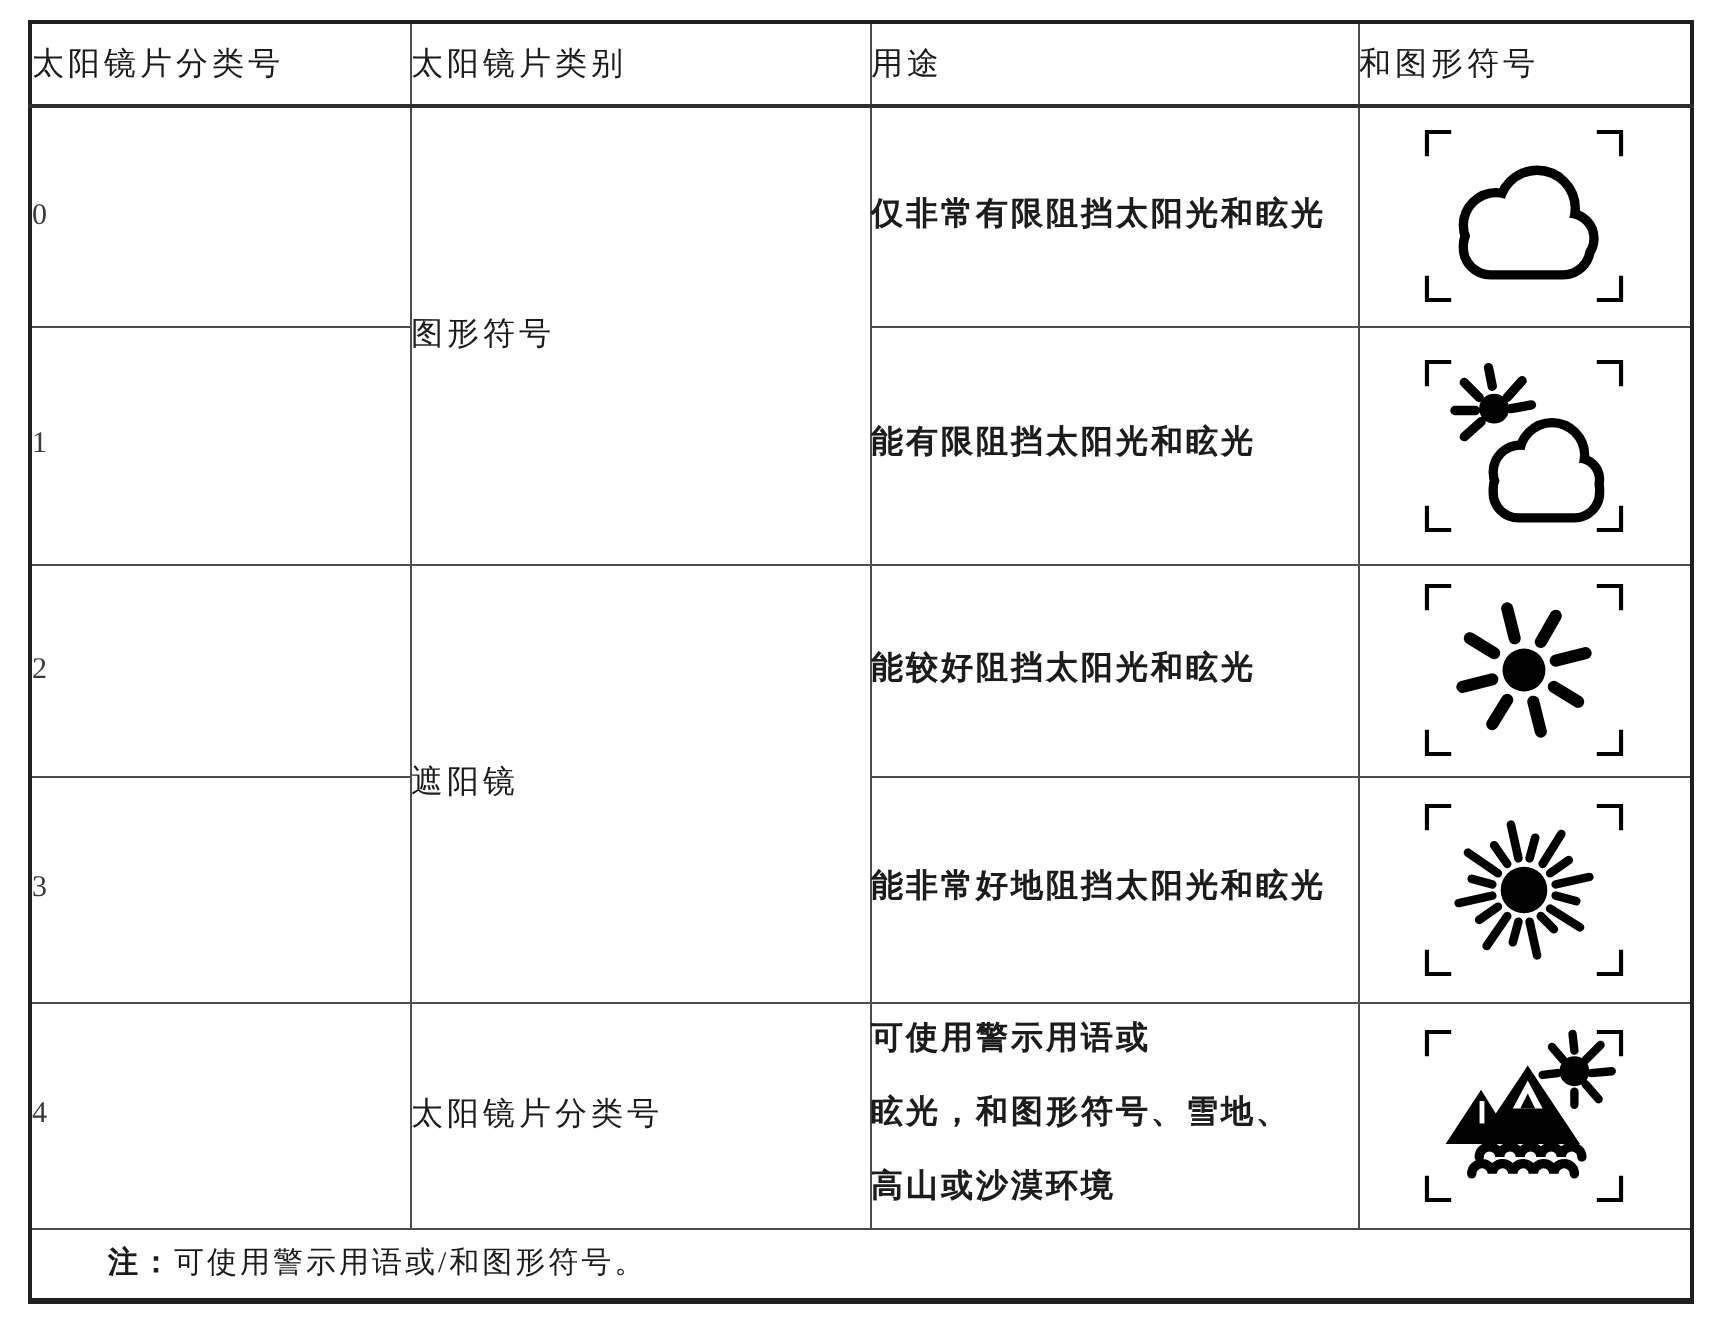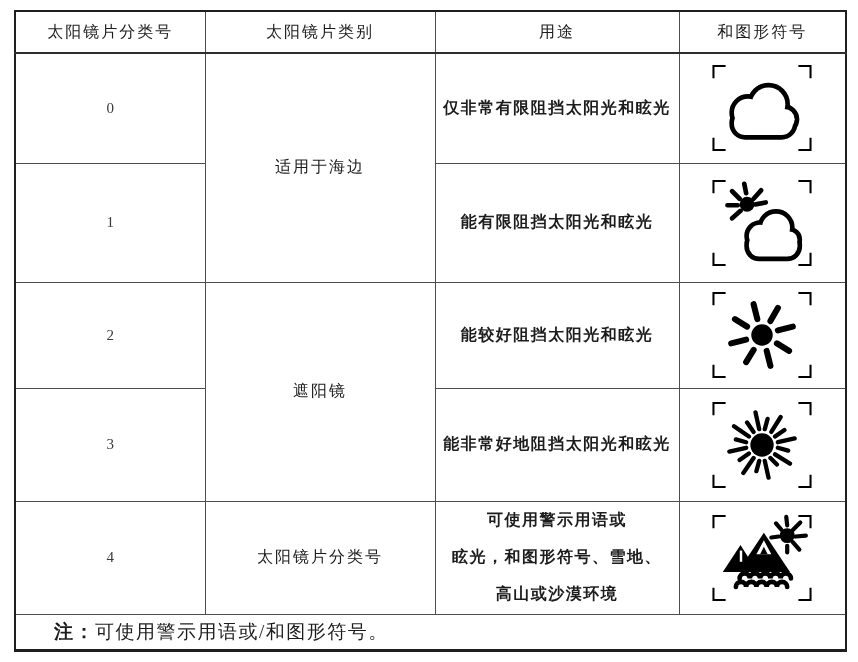--- a/index.html
+++ b/index.html
@@ -1,26 +1,26 @@
 <!DOCTYPE html>
 <html><head>
 <meta charset="utf-8">
 <style>
   html,body{margin:0;padding:0;background:#f7f7f7;}
   .page{position:relative;width:858px;height:662px;background:#ffffff;
         font-family:"Liberation Serif","DejaVu Serif",serif;color:#222;overflow:hidden;}
   table.gb{position:absolute;left:14px;top:10px;width:831px;border-collapse:collapse;table-layout:fixed;
            background:#fff;border:2px solid #1f1f1f;border-bottom-width:3px;}
-  td,th{border:1px solid #4d4d4d;text-align:center;vertical-align:middle;padding:0;
+  td,th{border:1px solid #4d4d4d;text-align:left;vertical-align:middle;padding:0;
         font-weight:normal;font-size:16px;letter-spacing:2px;color:#1c1c1c;}
   thead th{height:40px;border-bottom:2px solid #2e2e2e;}
   .num{font-size:15px;letter-spacing:0;color:#3a3a3a;}
   .usage{font-size:16px;letter-spacing:1.5px;line-height:2.3;font-weight:bold;}
   .iconcell{padding:2px 0;}
-  .note-row td{text-align:left;height:34px;padding-left:38px;font-size:19px;letter-spacing:1.5px;}
+  .note-row td{text-align:left;height:34px;padding-left:38px;font-size:15px;letter-spacing:1.5px;}
   .note-label{font-weight:bold;}
   svg.sym{display:block;margin:0 auto;}
   .sym .ink{stroke:#000;fill:none;}
 </style>
 </head>
 <body>
 
 <div class="page">
 <table class="gb">
   <colgroup>
@@ -33,21 +33,21 @@
     <tr>
       <th>太阳镜片分类号</th>
       <th>太阳镜片类别</th>
       <th>用途</th>
       <th>和图形符号</th>
     </tr>
   </thead>
   <tbody>
     <tr style="height:110px">
       <td class="num">0</td>
-      <td rowspan="2">适用于海边</td>
+      <td rowspan="2">图形符号</td>
       <td class="usage">仅非常有限阻挡太阳光和眩光</td>
       <td class="iconcell">
         <svg class="sym" width="112" height="100" viewBox="0 0 120 106">
           <path class="ink" stroke-width="2.2" d="M8,21 V8 H21 M99,8 H112 V21 M8,85 V98 H21 M112,85 V98 H99"></path>
           <g stroke="#000" stroke-width="10" fill="#fff">
             <circle cx="45" cy="58" r="15"></circle>
                 <circle cx="67" cy="49" r="18"></circle>
             <circle cx="84" cy="65" r="11"></circle>
                 <rect x="30" y="57" width="63" height="25" rx="12"></rect>
           </g>

